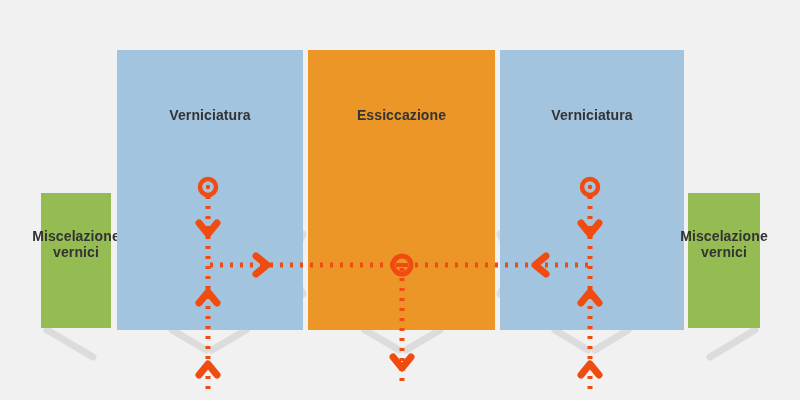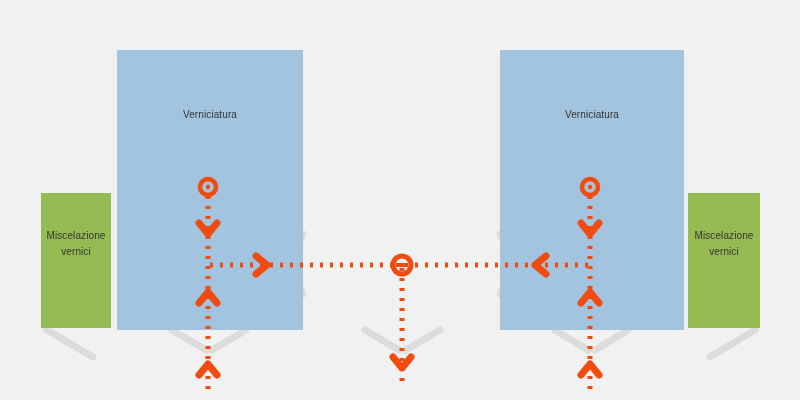--- a/index.html
+++ b/index.html
@@ -21,27 +21,27 @@
     background: #f1f1f1;
   }
   .station {
     position: absolute;
     box-sizing: border-box;
     display: flex;
     align-items: flex-start;
     justify-content: center;
   }
   .station .label {
-    font-size: 10px;
+    font-size: 14px;
     line-height: 16px;
     color: #333333;
     text-align: center;
     white-space: pre-line;
     letter-spacing: 0.1px;
-    font-weight: 400;
+    font-weight: 700;
   }
   .station.big .label { margin-top: 57px; }
   .station.small .label { margin-top: 35px; }
 
   svg.overlay {
     position: absolute;
     left: 0;
     top: 0;
     width: 800px;
     height: 400px;
@@ -79,20 +79,23 @@
 
   <div class="station small" style="left:41px; top:193px; width:70px; height:135px; background:#94bc52;">
     <div class="label">Miscelazione
 vernici</div>
   </div>
 
   <div class="station big" style="left:117px; top:50px; width:186px; height:280px; background:#a3c4de;">
     <div class="label">Verniciatura</div>
   </div>
 
+  <div class="station big" style="left:308px; top:50px; width:187px; height:280px; background:#ec9628;">
+    <div class="label">Essiccazione</div>
+  </div>
 
   <div class="station big" style="left:500px; top:50px; width:184px; height:280px; background:#a3c4de;">
     <div class="label">Verniciatura</div>
   </div>
 
   <div class="station small" style="left:688px; top:193px; width:72px; height:135px; background:#94bc52;">
     <div class="label">Miscelazione
 vernici</div>
   </div>
 

